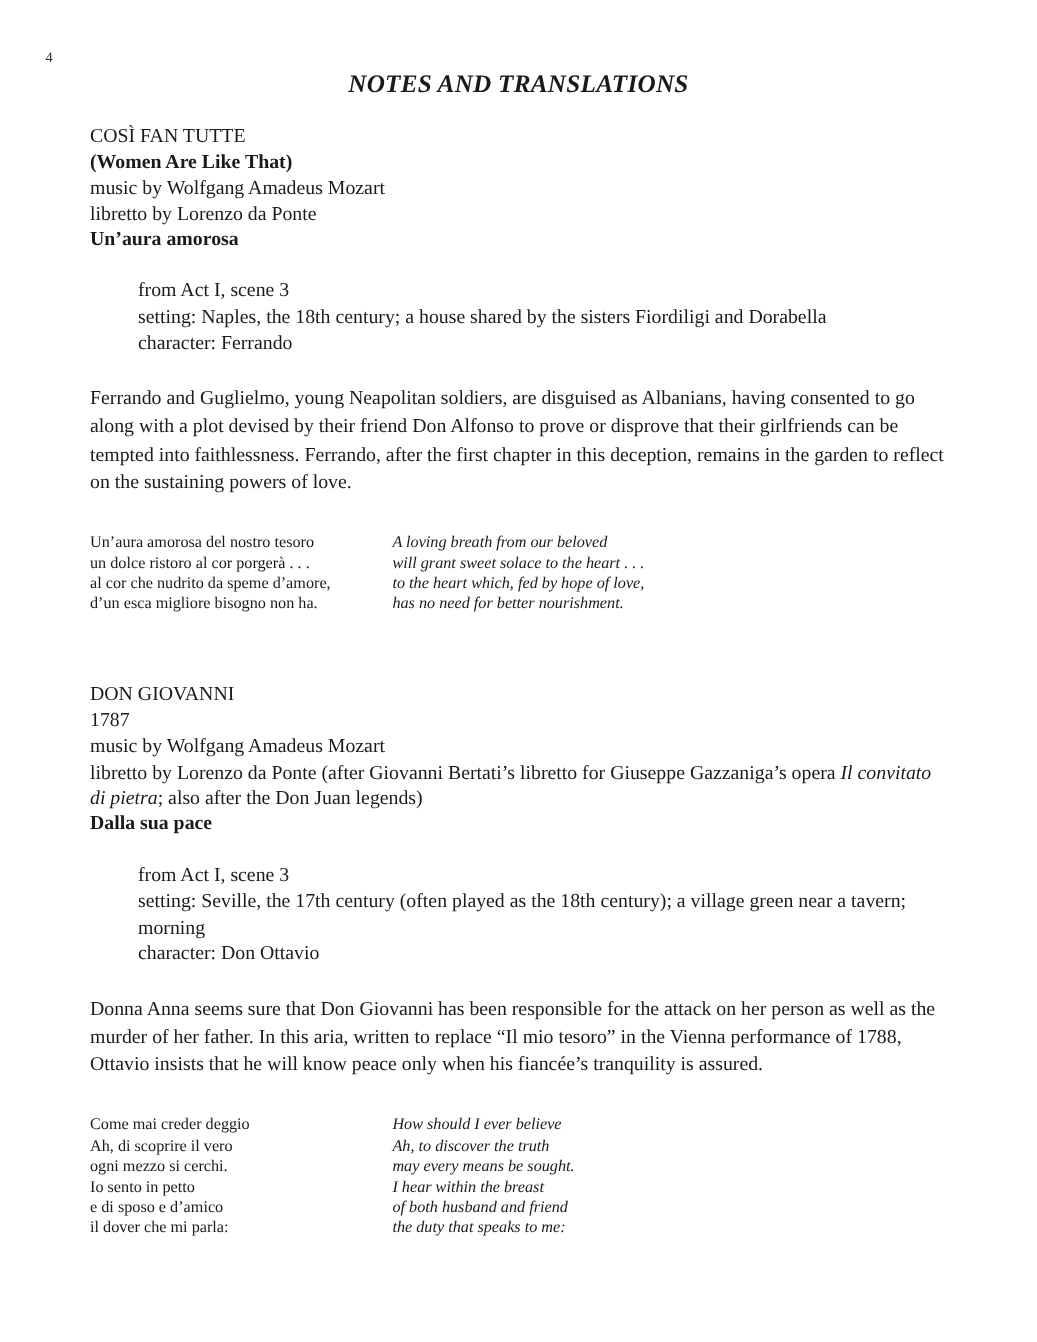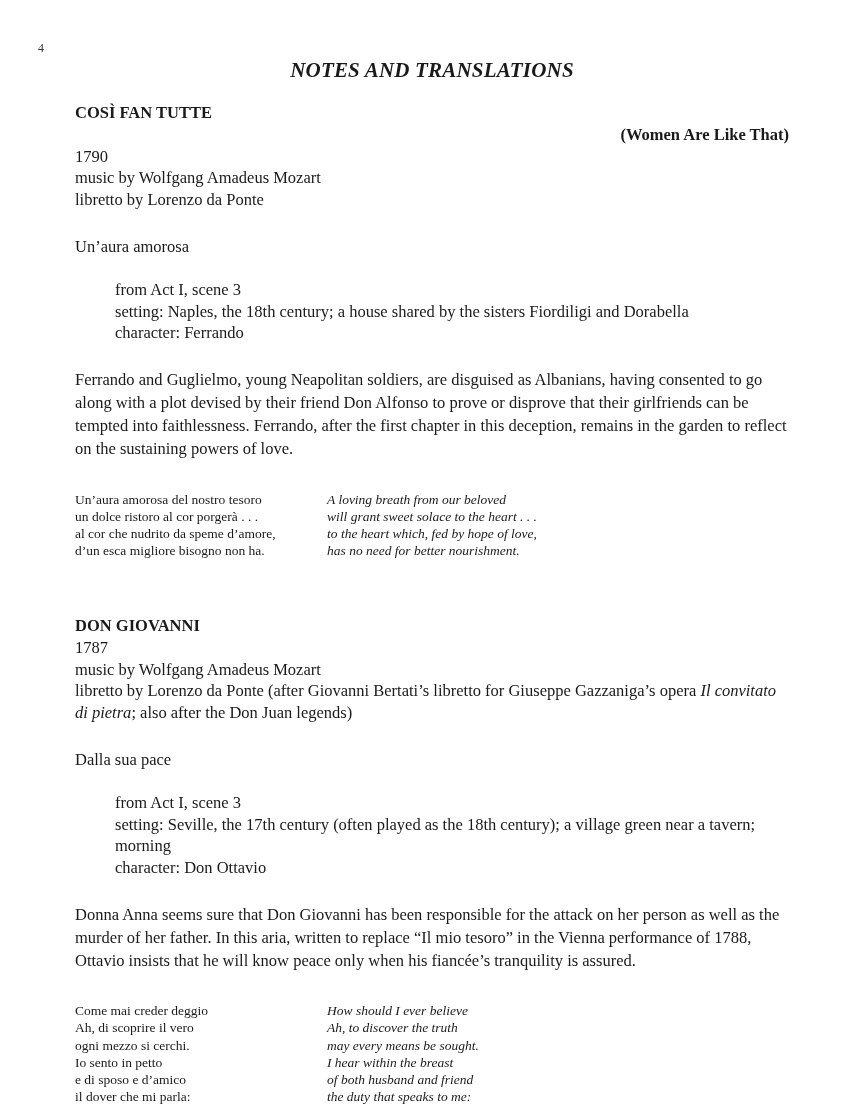--- a/index.html
+++ b/index.html
@@ -48,32 +48,30 @@
     left: 75px;
     top: 102px;
     width: 714px;
   }
 
   .work-block {
     font-size: 16.5px;
     line-height: 1.32;
   }
   .work-title {
-    font-weight: bold;
+    font-weight: normal;
   }
   .work-subtitle {
     font-weight: bold;
-    text-align: right;
   }
   .work-line { }
 
   .aria-title {
-    font-weight: normal;
-    font-size: 16.5px;
-    margin-top: 26px;
+    font-weight: bold;
+    font-size: 16.5px;
     margin-bottom: 0;
   }
 
   .meta-block {
     font-size: 16.5px;
     line-height: 1.32;
     margin-top: 22px;
     margin-left: 40px;
   }
 
@@ -115,21 +113,20 @@
 
   <div class="folio">4</div>
 
   <div class="page-title">NOTES AND TRANSLATIONS</div>
 
   <div class="body-col">
 
     <div class="work-block">
       <div class="work-title">COSÌ FAN TUTTE</div>
       <div class="work-subtitle">(Women Are Like That)</div>
-      <div class="work-line">1790</div>
       <div class="work-line">music by Wolfgang Amadeus Mozart</div>
       <div class="work-line">libretto by Lorenzo da Ponte</div>
     </div>
 
     <div class="aria-title">Un’aura amorosa</div>
 
     <div class="meta-block">
       <div>from Act I, scene 3</div>
       <div>setting: Naples, the 18th century; a house shared by the sisters Fiordiligi and Dorabella</div>
       <div>character: Ferrando</div>

